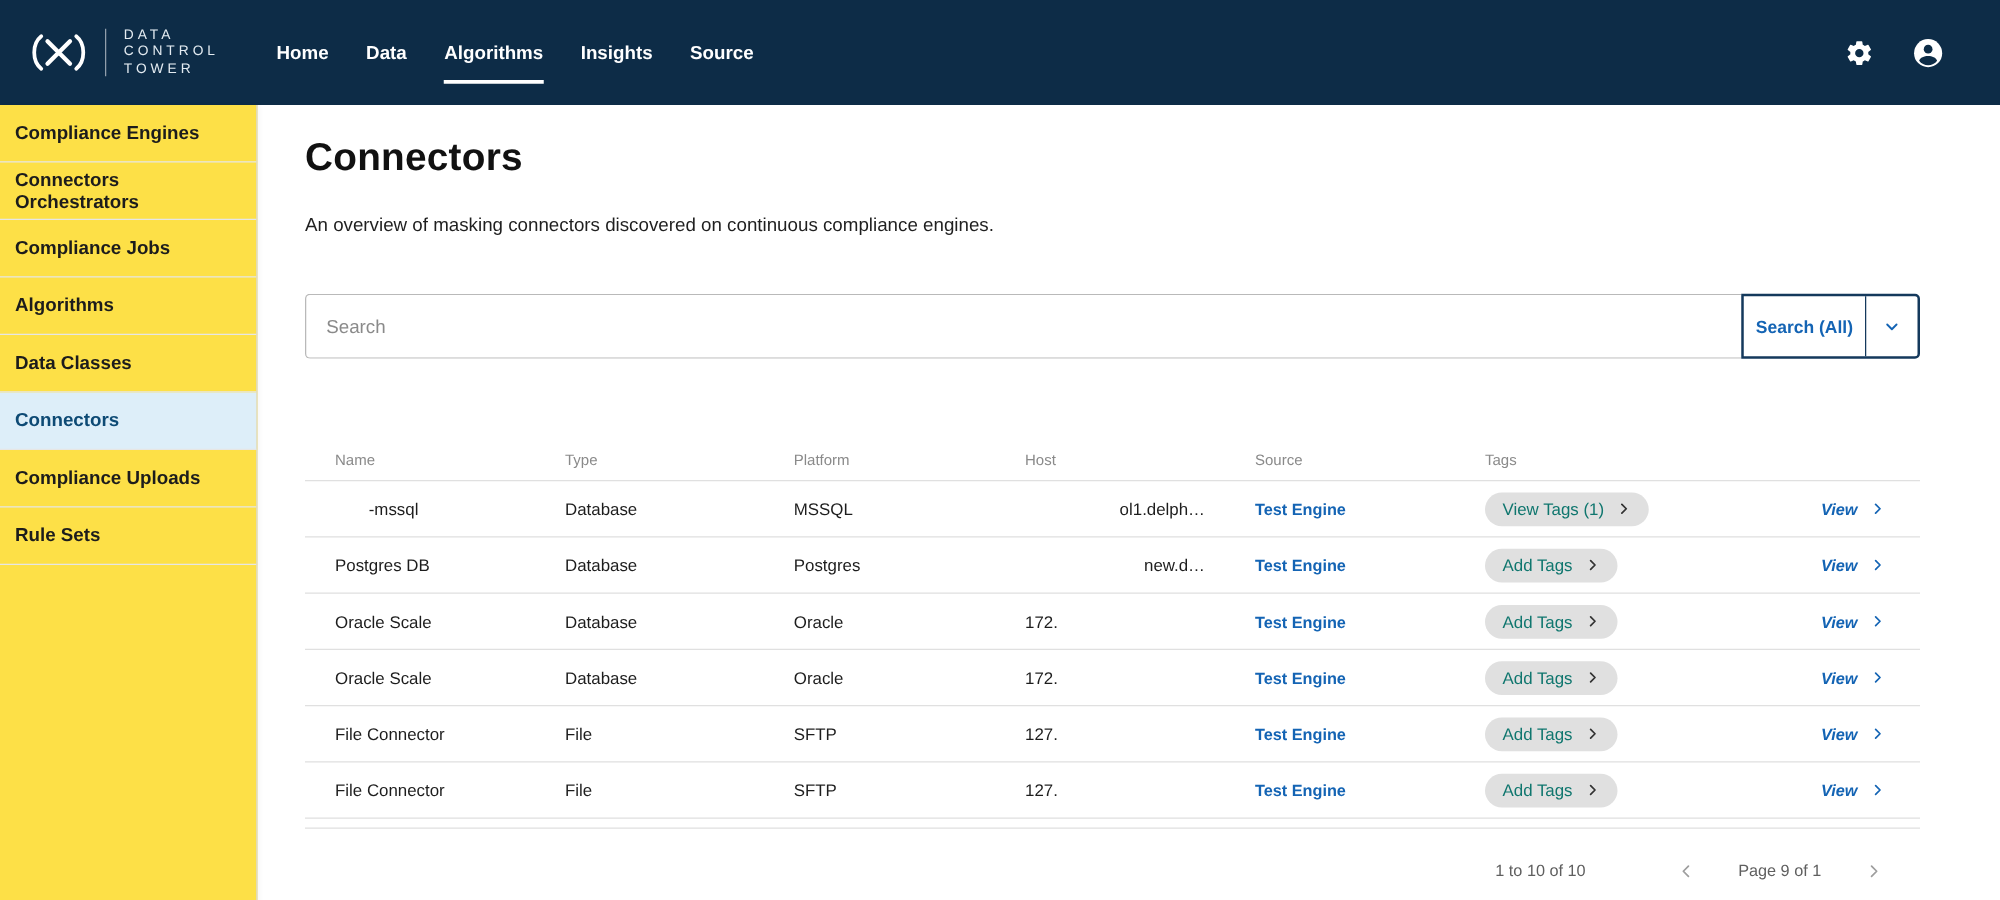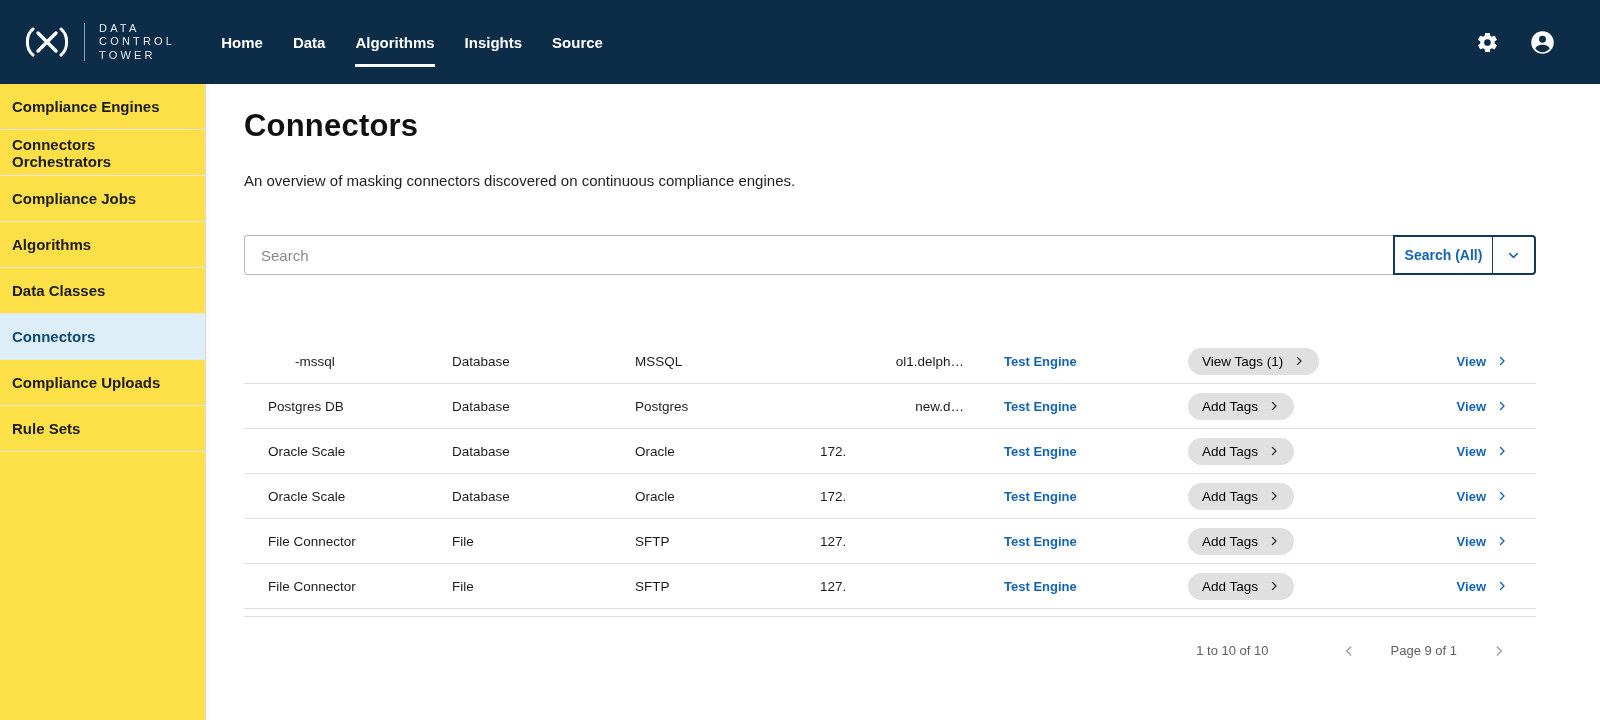--- a/index.html
+++ b/index.html
@@ -63,21 +63,21 @@
     cursor:pointer;
   }
   .sidebar-item.active { background:var(--sidebar-active-bg); color:var(--sidebar-active-text); }
 
   
   .main { flex:1; padding:24px 64px 0 38px; }
   .page-title { font-size:31px; font-weight:700; color:#111; letter-spacing:.2px; }
   .page-subtitle { margin-top:28px; font-size:15px; color:#1f1f1f; }
 
   
-  .search-bar { margin-top:46px; display:flex; height:40px; }
+  .search-bar { margin-top:46px; display:flex; height:52px; }
   .search-input {
     flex:1; border:1px solid #b9b9b9; border-right:none;
     border-radius:4px 0 0 4px; padding:0 16px;
     font-size:15px; color:#333; outline:none; font-family:inherit;
   }
   .search-input::placeholder { color:#8a8a8a; }
   .search-button-group {
     display:flex; width:143px;
     border:2px solid var(--search-button-border);
     border-radius:0 4px 4px 0; background:#fff;
@@ -97,38 +97,38 @@
   .table { margin-top:64px; }
   .table-header-row { display:flex; align-items:center; height:34px; border-bottom:1px solid var(--border); }
   .column-header { font-size:12px; color:#8a8a8a; font-weight:500; }
   .col { flex-shrink:0; }
   .col-name { width:208px; padding-left:24px; }
   .col-type { width:183px; }
   .col-platform { width:185px; }
   .col-host { width:184px; }
   .col-source { width:184px; }
   .col-tags { width:200px; }
-  .col-action { flex:1 1 auto; display:flex; justify-content:flex-end; padding-right:28px; }
+  .col-action { flex:1 1 auto; display:flex; justify-content:flex-end; padding-right:28px;font-style:italic; }
 
   .table-row {
     display:flex; align-items:center; height:45px;
     border-bottom:1px solid var(--border);
     font-size:13.5px; color:#1d1d1d;
   }
   .table-body .table-row:nth-child(1) .col-name { padding-left:51px; }
   .table-body .table-row:nth-child(1) .col-host,
   .table-body .table-row:nth-child(2) .col-host { text-align:right; padding-right:40px; }
   .table-bottom { height:8px; border-bottom:1px solid var(--border); }
 
   .source-link { color:var(--accent); font-weight:600; font-size:13px; cursor:pointer; text-decoration:none; }
   .tags-pill {
     display:inline-flex; align-items:center; gap:10px;
     height:27px; padding:0 14px; border-radius:15px;
     background:var(--pill-bg); border:none;
-    font-size:13.5px; color:#000000; cursor:pointer; font-family:inherit;
+    font-size:13.5px; color:#0f766e; cursor:pointer; font-family:inherit;
   }
   .view-link {
     display:inline-flex; align-items:center; gap:10px;
     color:var(--accent); font-weight:700; font-size:13px;
     cursor:pointer; text-decoration:none;
   }
 
   
   .pagination {
     margin-top:26px; display:flex; align-items:center; justify-content:flex-end;
@@ -229,20 +229,40 @@
         <button class="search-button">Search (All)</button>
         <button class="search-dropdown">
           <svg width="15" height="15" viewBox="0 0 24 24">
             <path d="M6 9l6 6 6-6" fill="none" stroke="#1464b4" stroke-width="2.4" stroke-linecap="round" stroke-linejoin="round"></path>
           </svg>
         </button>
       </div>
     </div>
 
     <div class="table">
+      <div class="table-header-row">
+          <div class="col column-header col-name">
+    <span>Name</span>
+  </div>
+          <div class="col column-header col-type">
+    <span>Type</span>
+  </div>
+          <div class="col column-header col-platform">
+    <span>Platform</span>
+  </div>
+          <div class="col column-header col-host">
+    <span>Host</span>
+  </div>
+          <div class="col column-header col-source">
+    <span>Source</span>
+  </div>
+          <div class="col column-header col-tags">
+    <span>Tags</span>
+  </div>
+        </div>
       <div class="table-body">
           <div class="table-row">
     <div class="col col-name">-mssql</div>
     <div class="col col-type">Database</div>
     <div class="col col-platform">MSSQL</div>
     <div class="col col-host">ol1.delph…</div>
     <div class="col col-source">
       <a class="source-link">Test Engine</a>
     </div>
     <div class="col col-tags">

